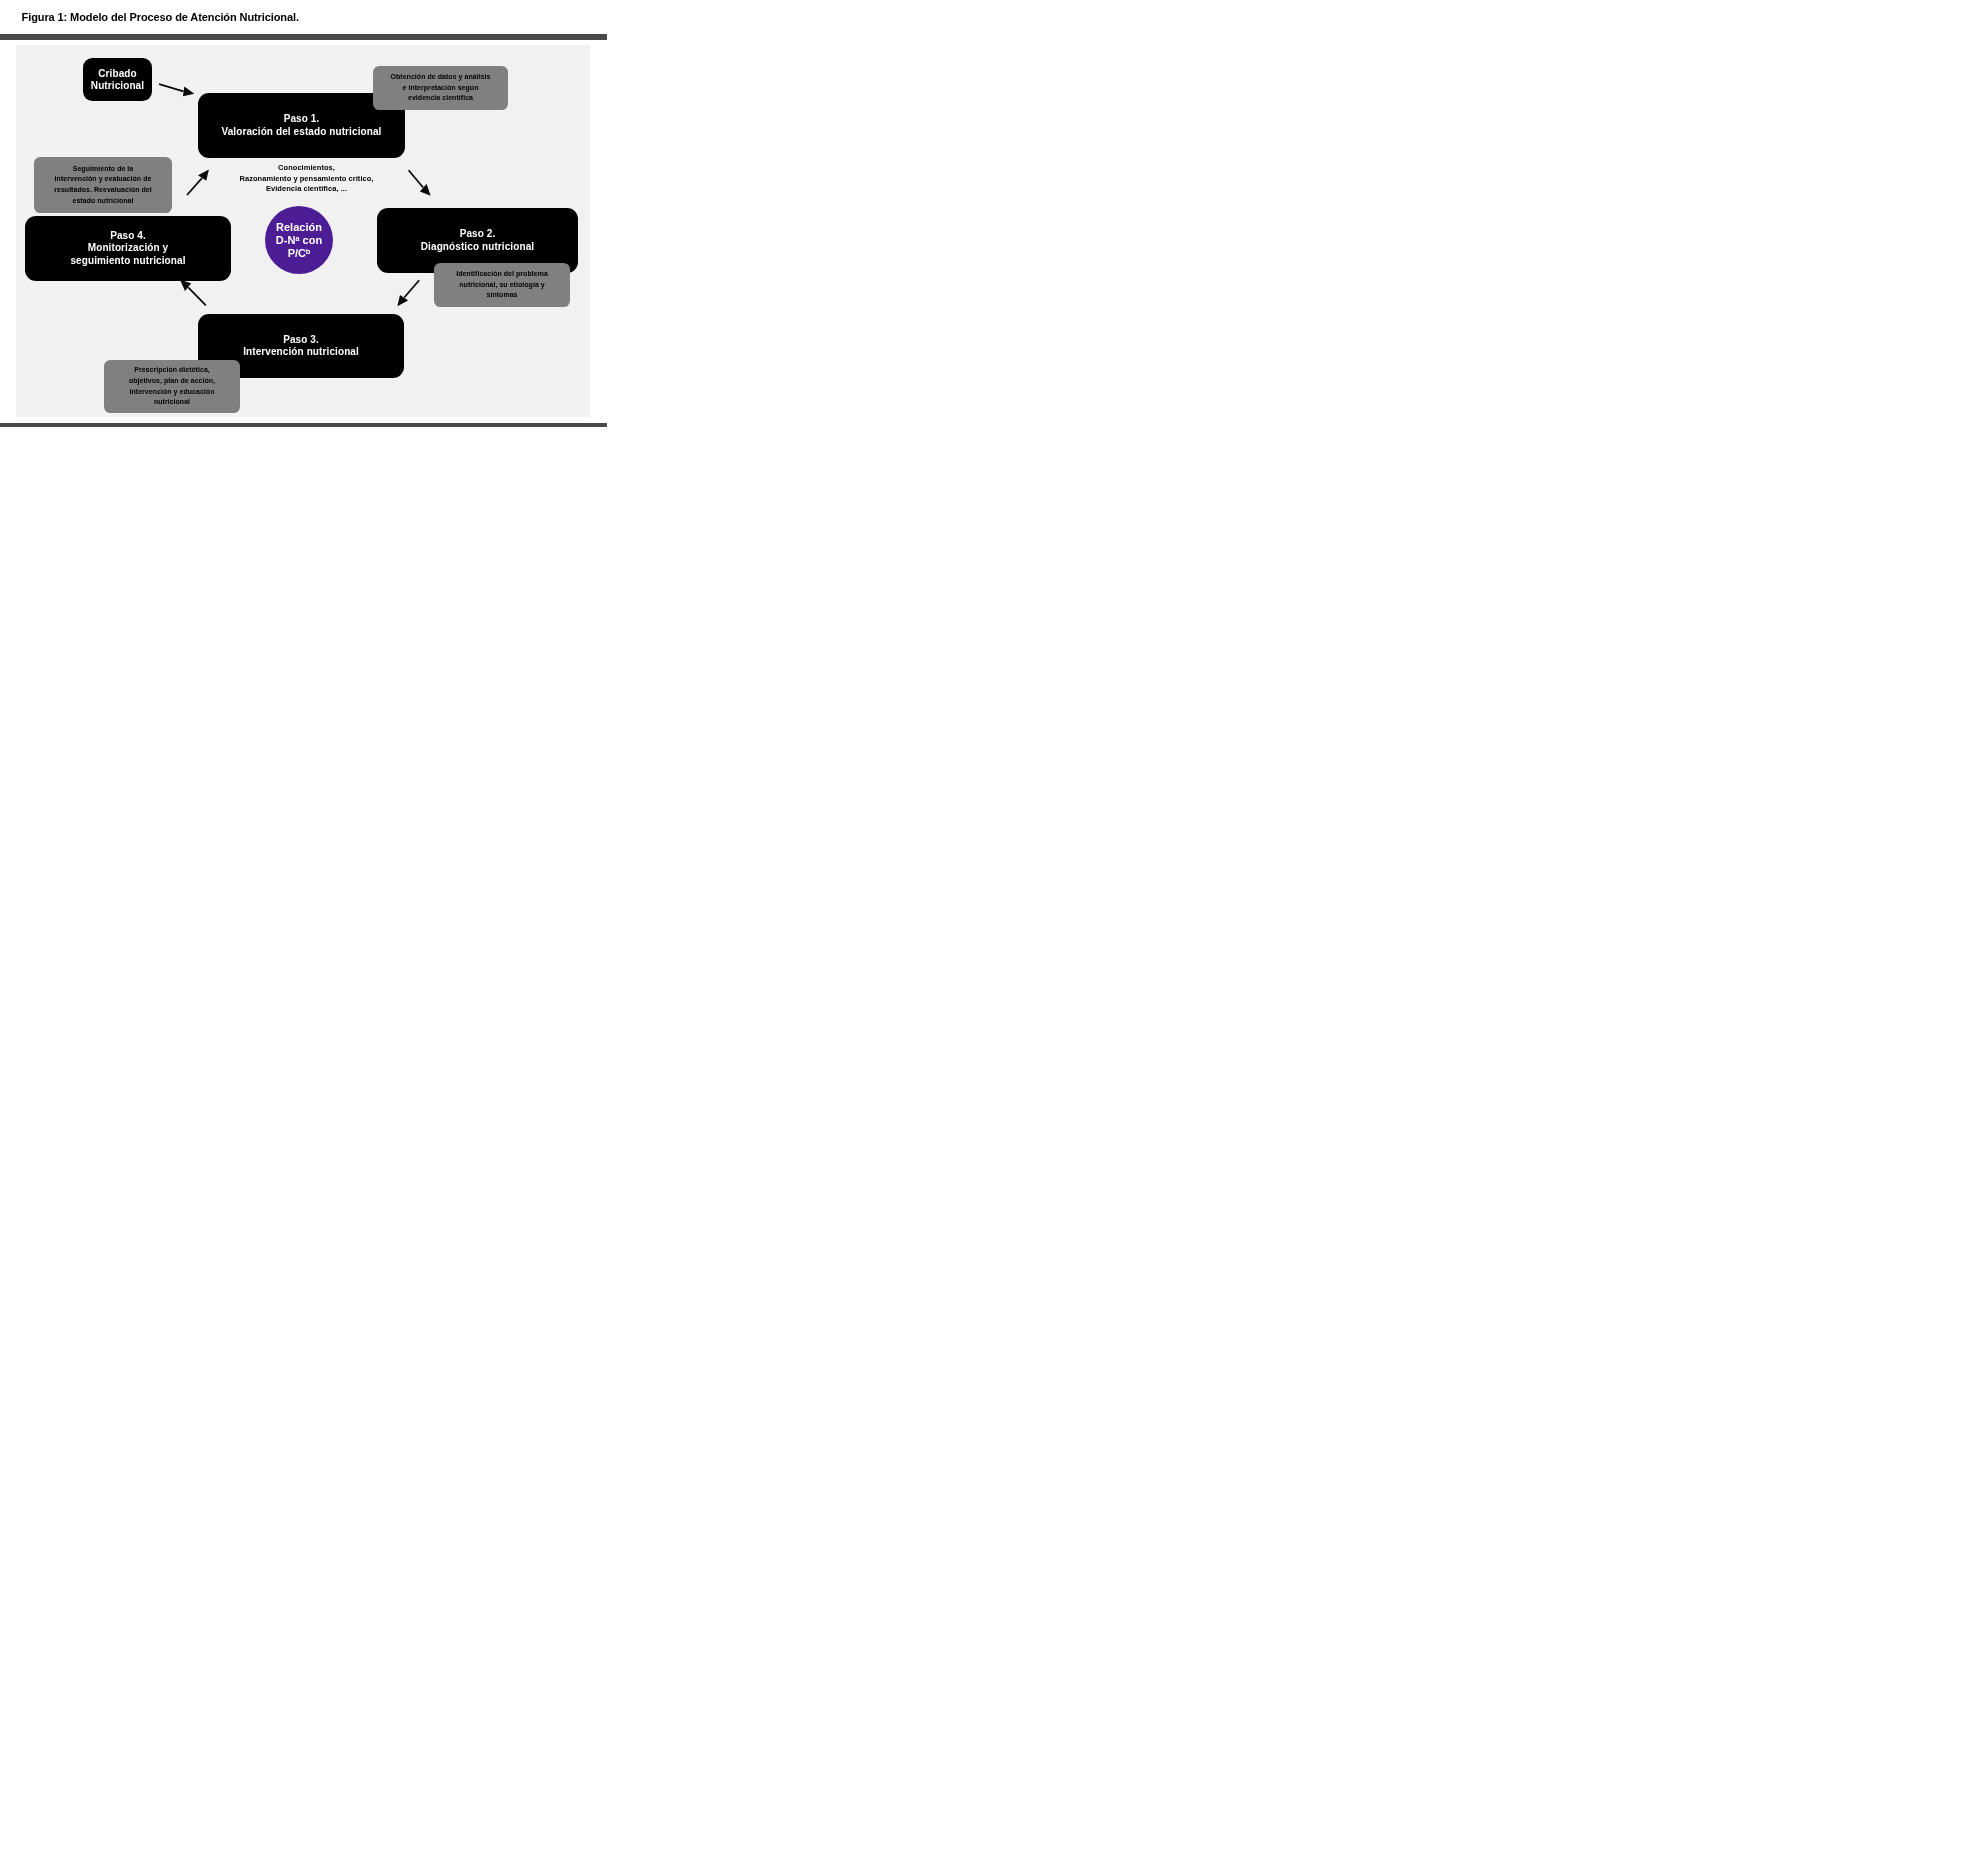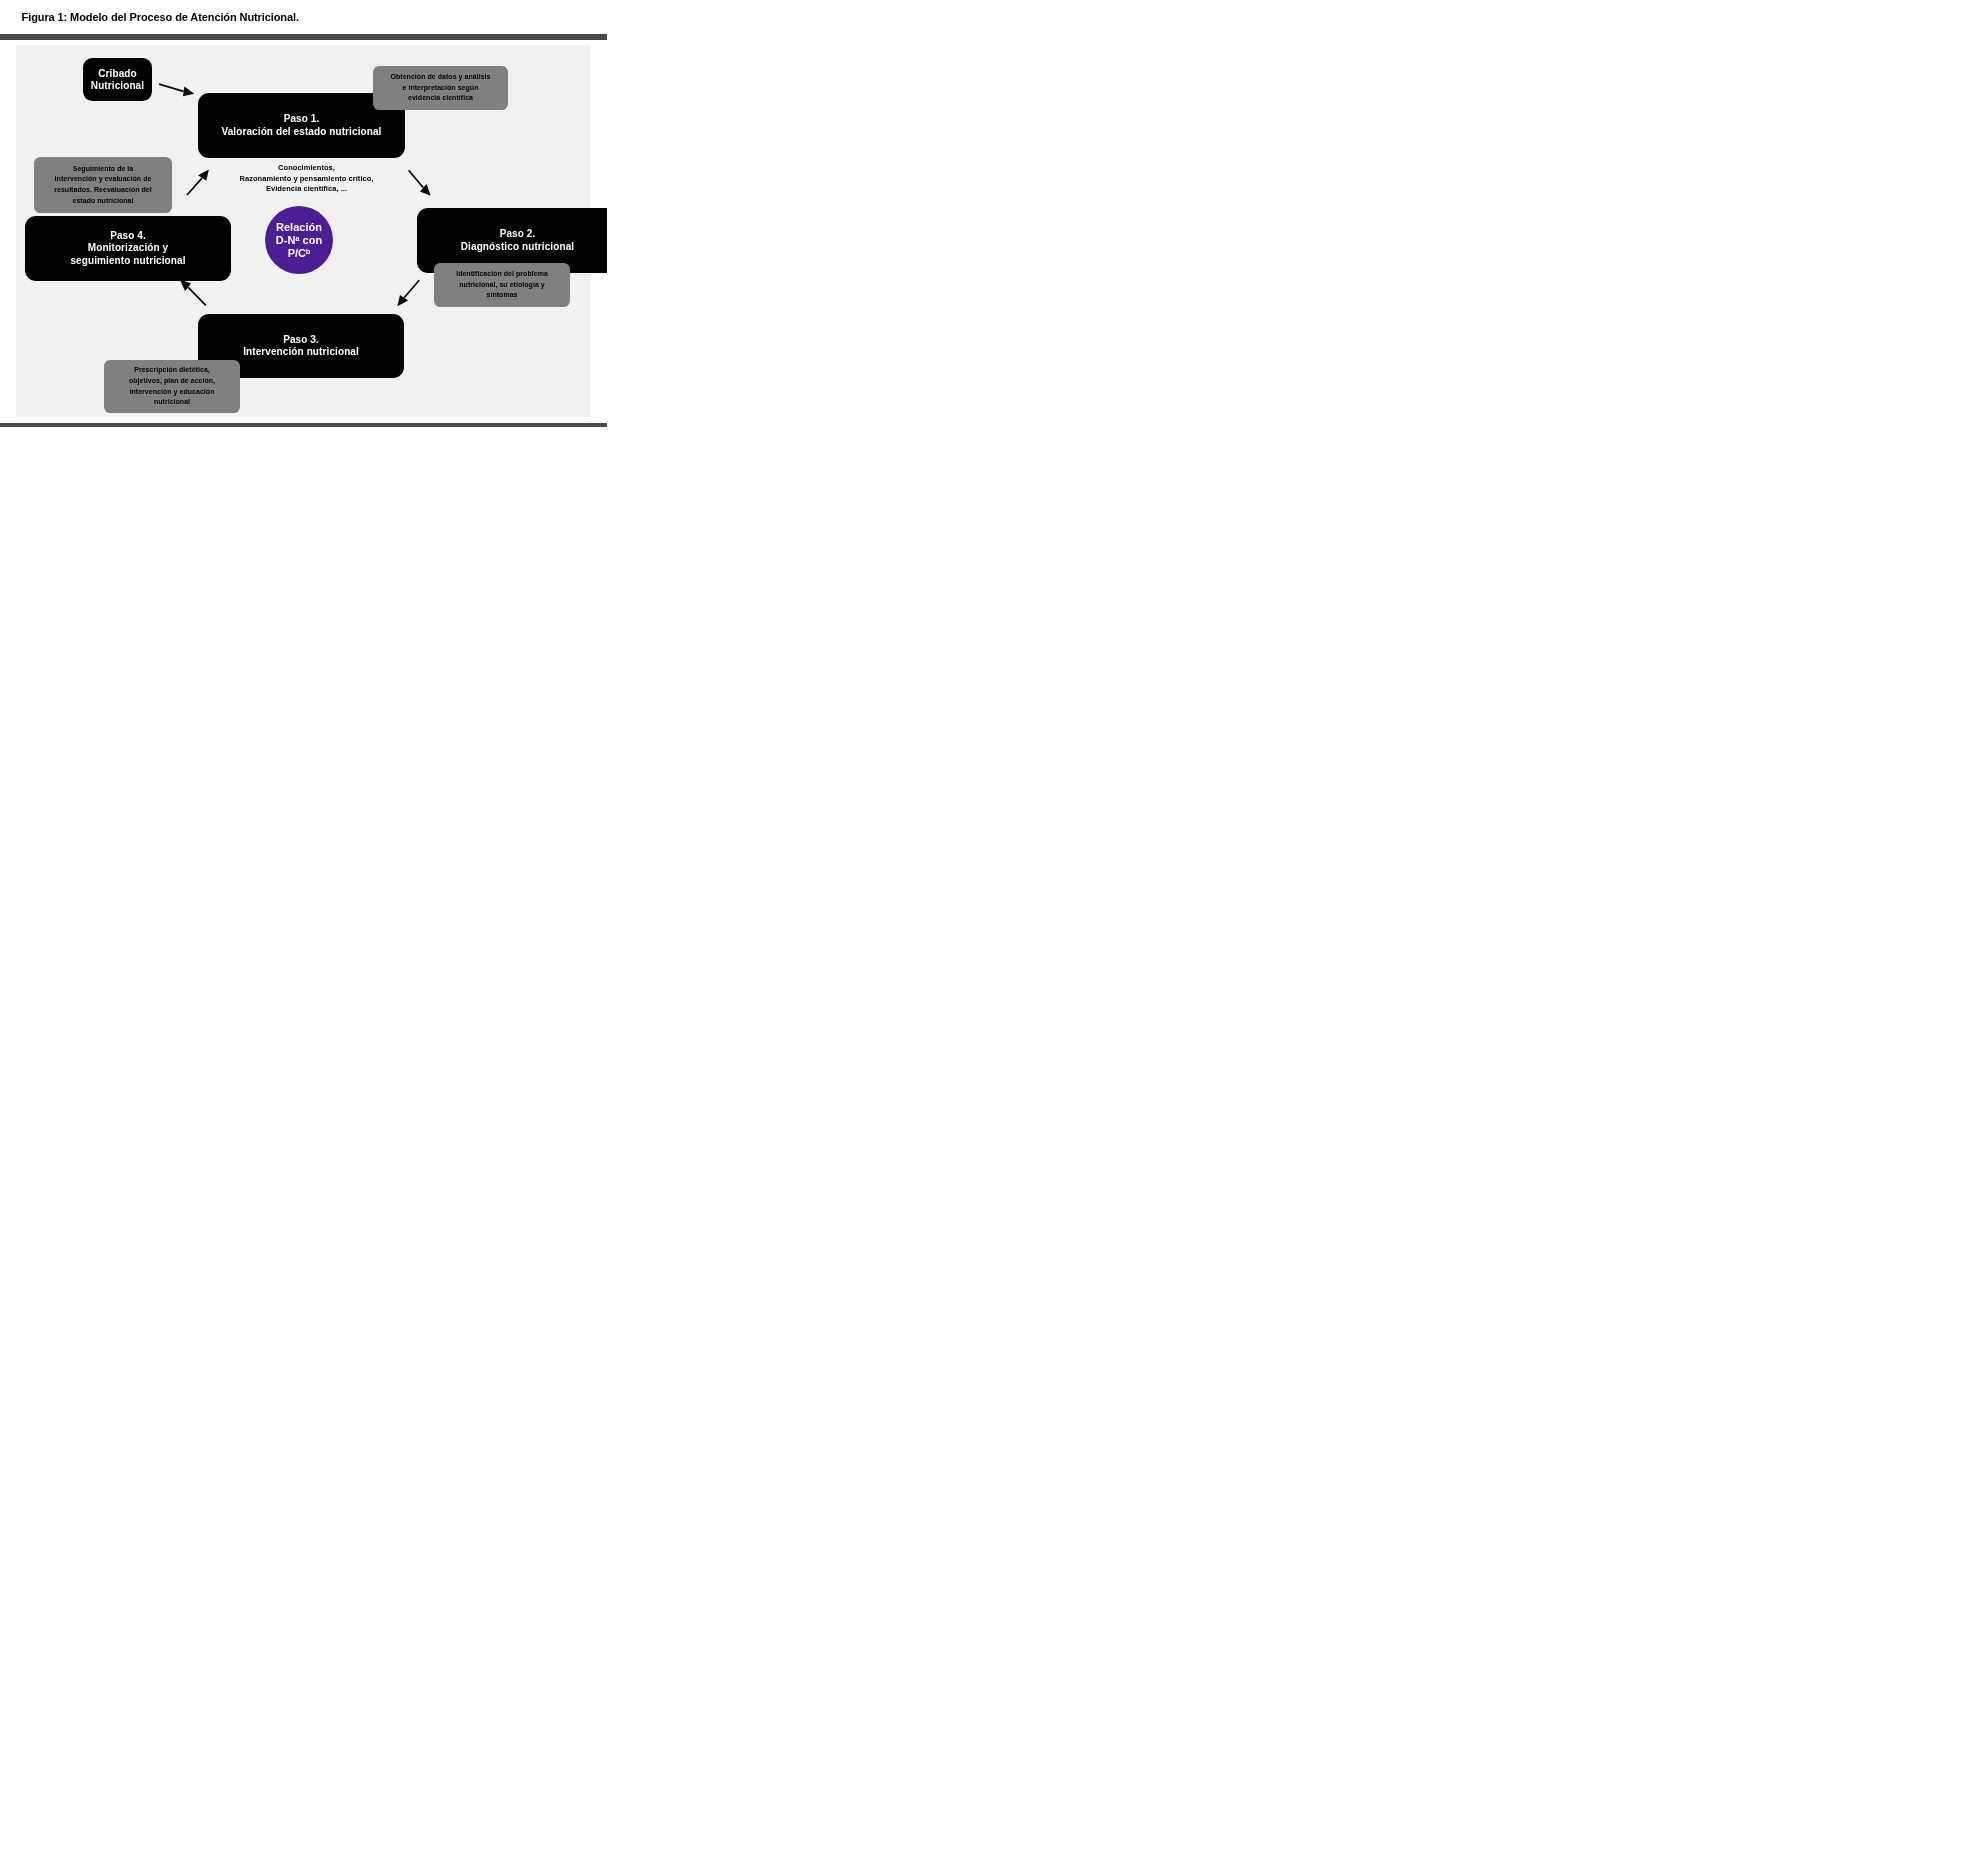--- a/index.html
+++ b/index.html
@@ -16,21 +16,21 @@
   .panel{position:absolute;left:15.7px;top:45px;width:574px;height:372px;background:#f1f1f1;}
   .node{
     position:absolute;background:#000;color:#fff;border-radius:11px;
     display:flex;flex-direction:column;align-items:center;justify-content:center;
     text-align:center;z-index:2;letter-spacing:0.1px;
   }
   .node .ln{display:block;white-space:nowrap;}
   .node-cribado{left:83px;top:58px;width:69px;height:43px;border-radius:9.4px;font-size:10px;line-height:11.4px;}
   .node-paso{font-size:10px;line-height:12.2px;}
   .node-paso1{left:198px;top:93px;width:207px;height:65px;}
-  .node-paso2{left:377px;top:208px;width:201px;height:65px;margin-left:40px;}
+  .node-paso2{left:377px;top:208px;width:201px;height:65px;}
   .node-paso3{left:198px;top:314px;width:206px;height:64px;text-align:center;}
   .node-paso4{left:25px;top:216px;width:206px;height:65px;}
   .note{
     position:absolute;background:#808080;color:#000;border-radius:6.3px;
     display:flex;flex-direction:column;align-items:center;justify-content:center;
     text-align:center;font-size:7px;line-height:10.6px;z-index:3;letter-spacing:0.04px;
   }
   .note .ln{display:block;white-space:nowrap;}
   .note-paso1{left:373px;top:66px;width:135px;height:44px;}
   .note-paso2{left:434px;top:263px;width:136px;height:44px;}

